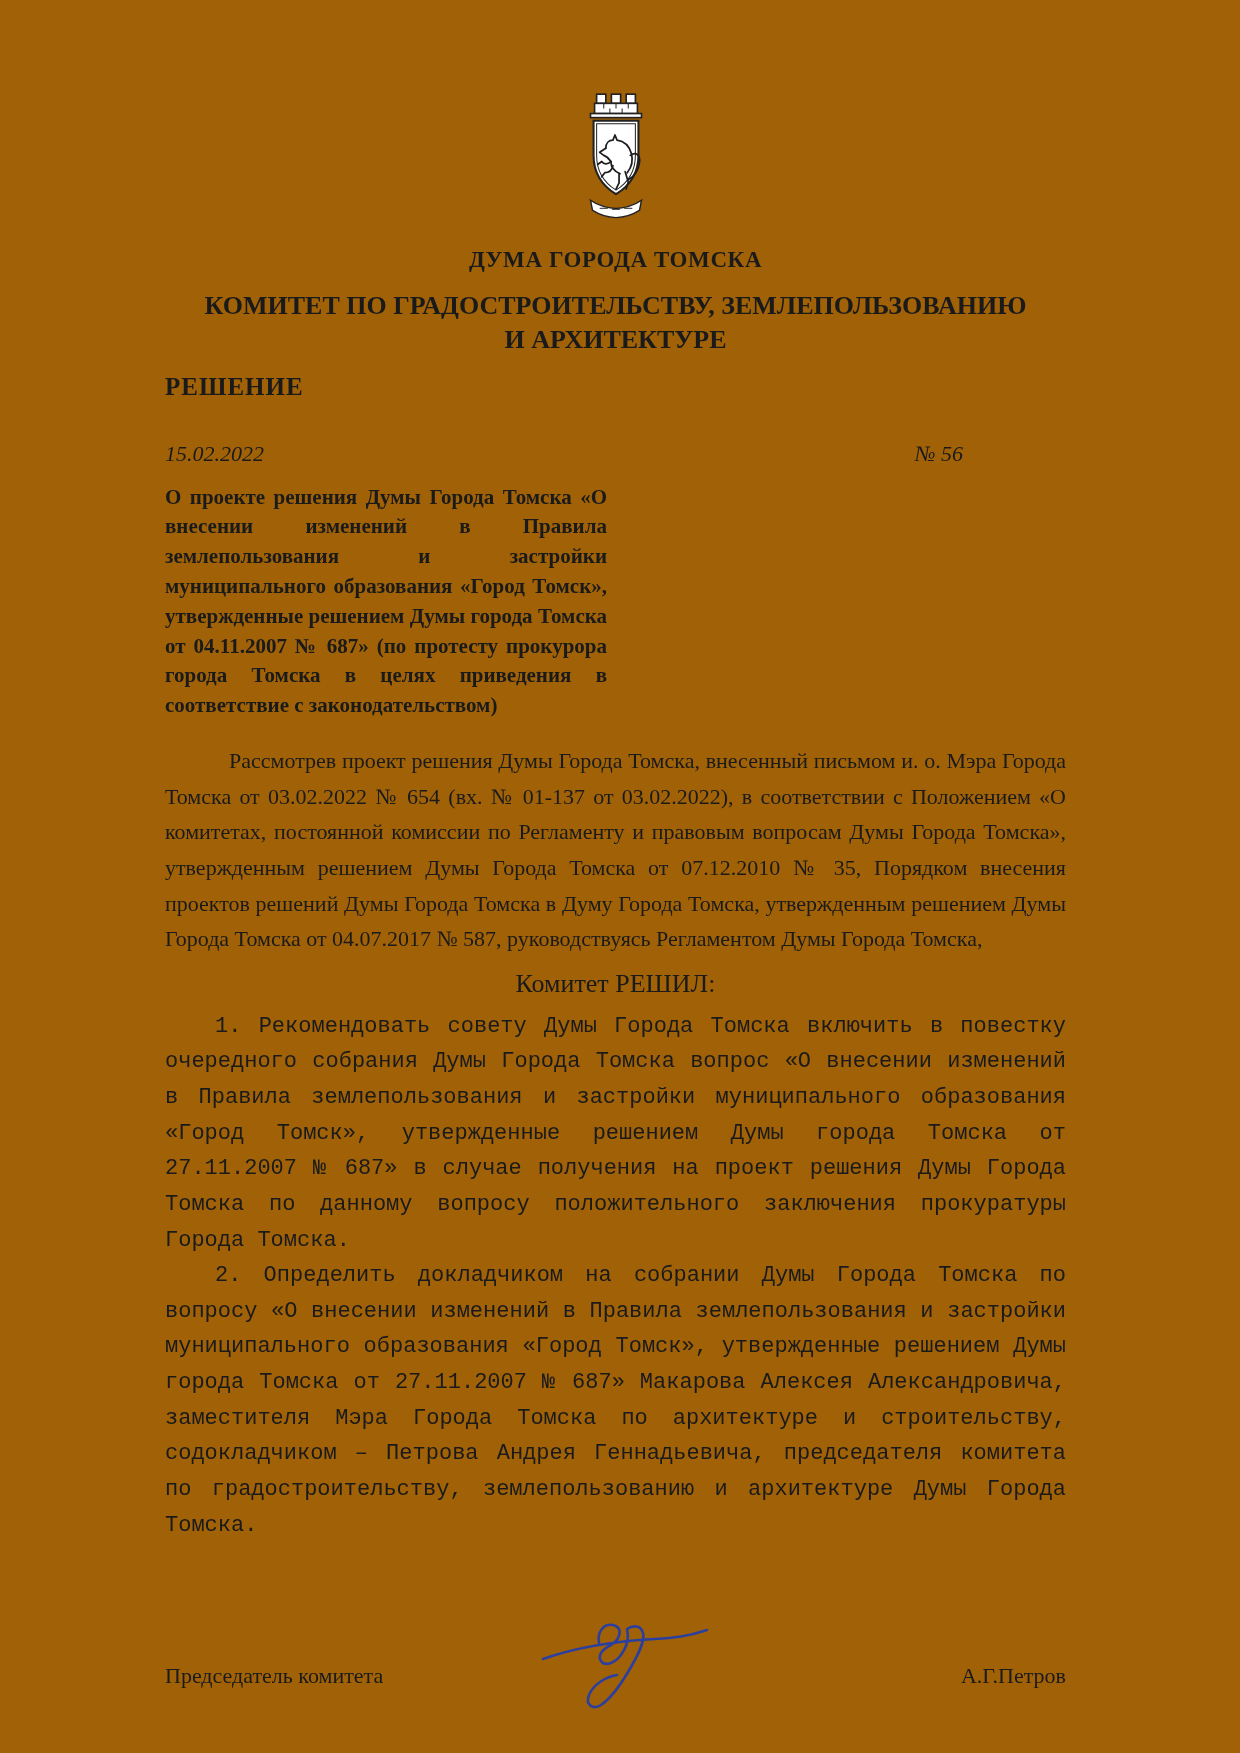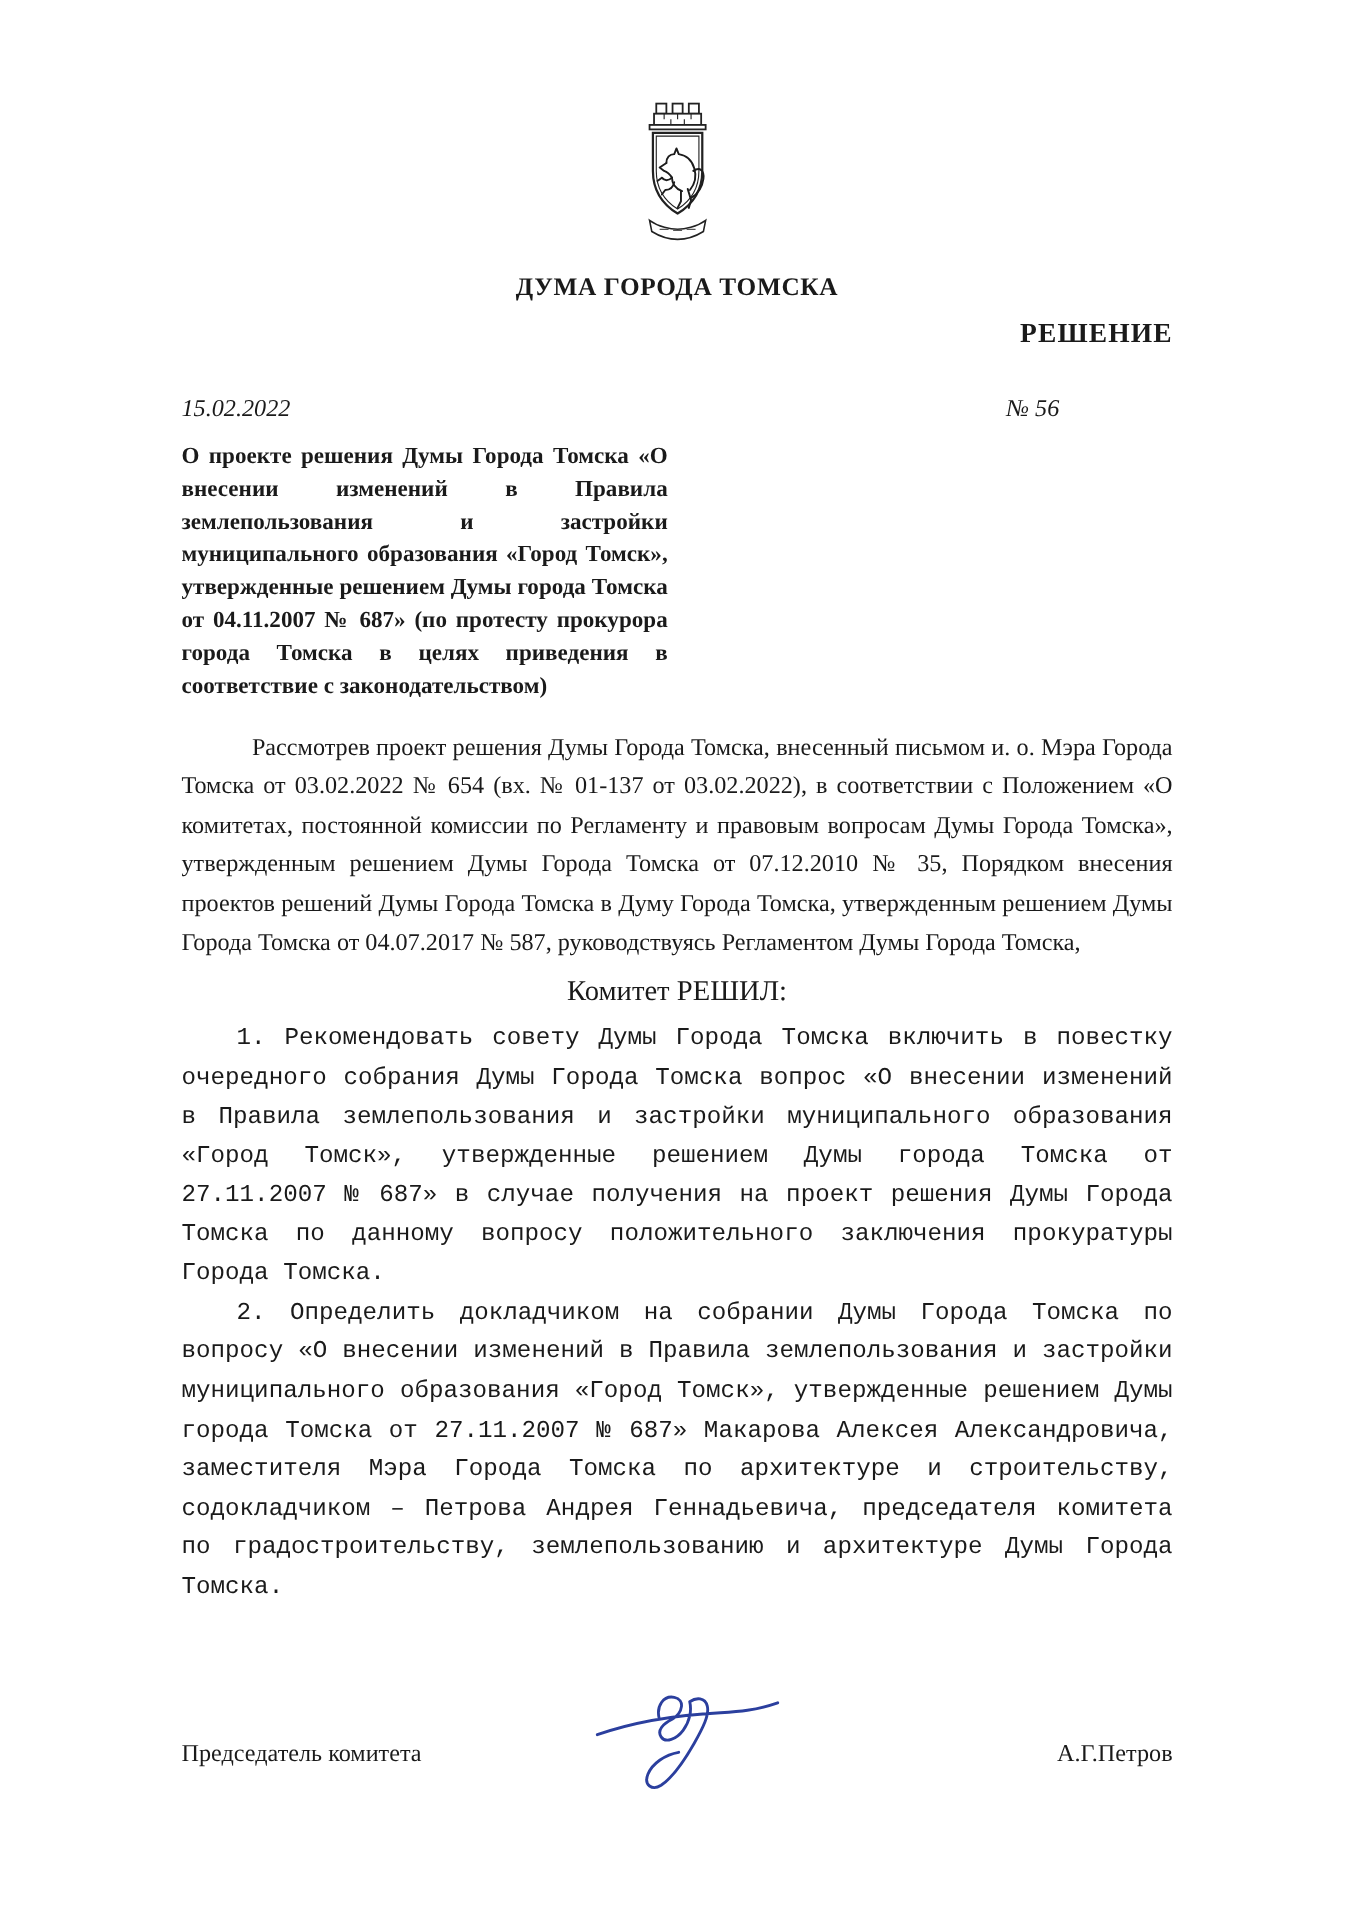--- a/index.html
+++ b/index.html
@@ -1,21 +1,21 @@
 <!DOCTYPE html>
 <html><head>
 <meta charset="utf-8">
 <style>
   * { box-sizing: border-box; }
   html, body { margin: 0; padding: 0; background: #e8e8e8; }
   .page {
     width: 1240px;
     height: 1753px;
     margin: 0 auto;
-    background: #ffffff;
+    background: #a16207;
     position: relative;
     overflow: hidden;
     font-family: "Liberation Serif", "DejaVu Serif", serif;
     color: #1a1a1a;
   }
   .doc { padding: 0 174px 0 165px; }
 
   .emblem-wrap { padding-top: 90px; text-align: center; }
   svg.emblem { width: 102px; height: 143px; display: inline-block; }
 
@@ -28,21 +28,21 @@
   }
   .committee-title {
     text-align: center;
     font-weight: bold;
     font-size: 26px;
     line-height: 1.3;
     margin: 16px 0 0 0;
     white-space: pre-line;
   }
   .doc-type {
-    text-align: right;
+    text-align: left;
     font-weight: bold;
     font-size: 25px;
     letter-spacing: 1px;
     margin: 16px 0 0 0;
   }
 
   .meta-row {
     display: flex;
     justify-content: space-between;
     align-items: baseline;
@@ -128,20 +128,22 @@
 
         <g>
           <path d="M25,108 C33,114 44,116 50,116 C56,116 67,114 75,108 L73,118 C65,123 56,125 50,125 C44,125 35,123 27,118 Z" fill="#ffffff" stroke="#222222" stroke-width="1.4"></path>
           <path d="M34,116 h8 M46,117 h8 M58,116 h8" stroke="#555555" stroke-width="1.1" fill="none"></path>
         </g>
       </svg>
     </div>
 
     <h1 class="org-title">ДУМА ГОРОДА ТОМСКА</h1>
 
+    <h2 class="committee-title">КОМИТЕТ ПО ГРАДОСТРОИТЕЛЬСТВУ, ЗЕМЛЕПОЛЬЗОВАНИЮ
+И АРХИТЕКТУРЕ</h2>
 
     <h3 class="doc-type">РЕШЕНИЕ</h3>
 
     <div class="meta-row">
       <span class="meta-date">15.02.2022</span>
       <span class="meta-number">№ 56</span>
     </div>
 
     <p class="subject">О проекте решения Думы Города Томска «О внесении изменений в Правила землепользования и застройки муниципального образования «Город Томск», утвержденные решением Думы города Томска от 04.11.2007 № 687» (по протесту прокурора города Томска в целях приведения в соответствие с законодательством)</p>
 

